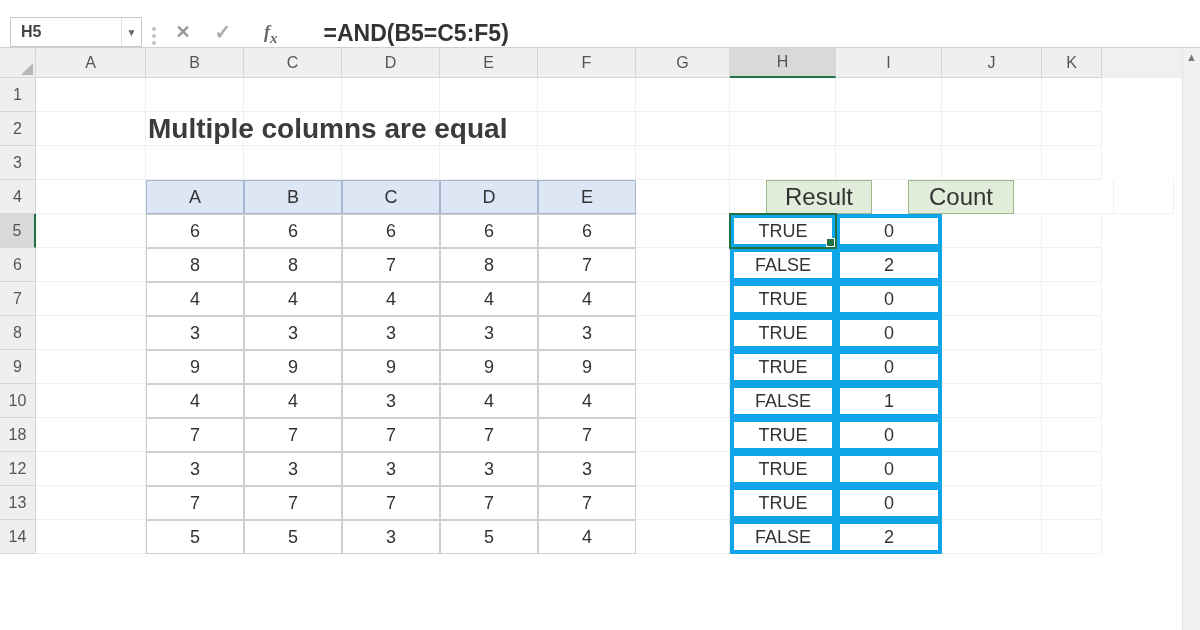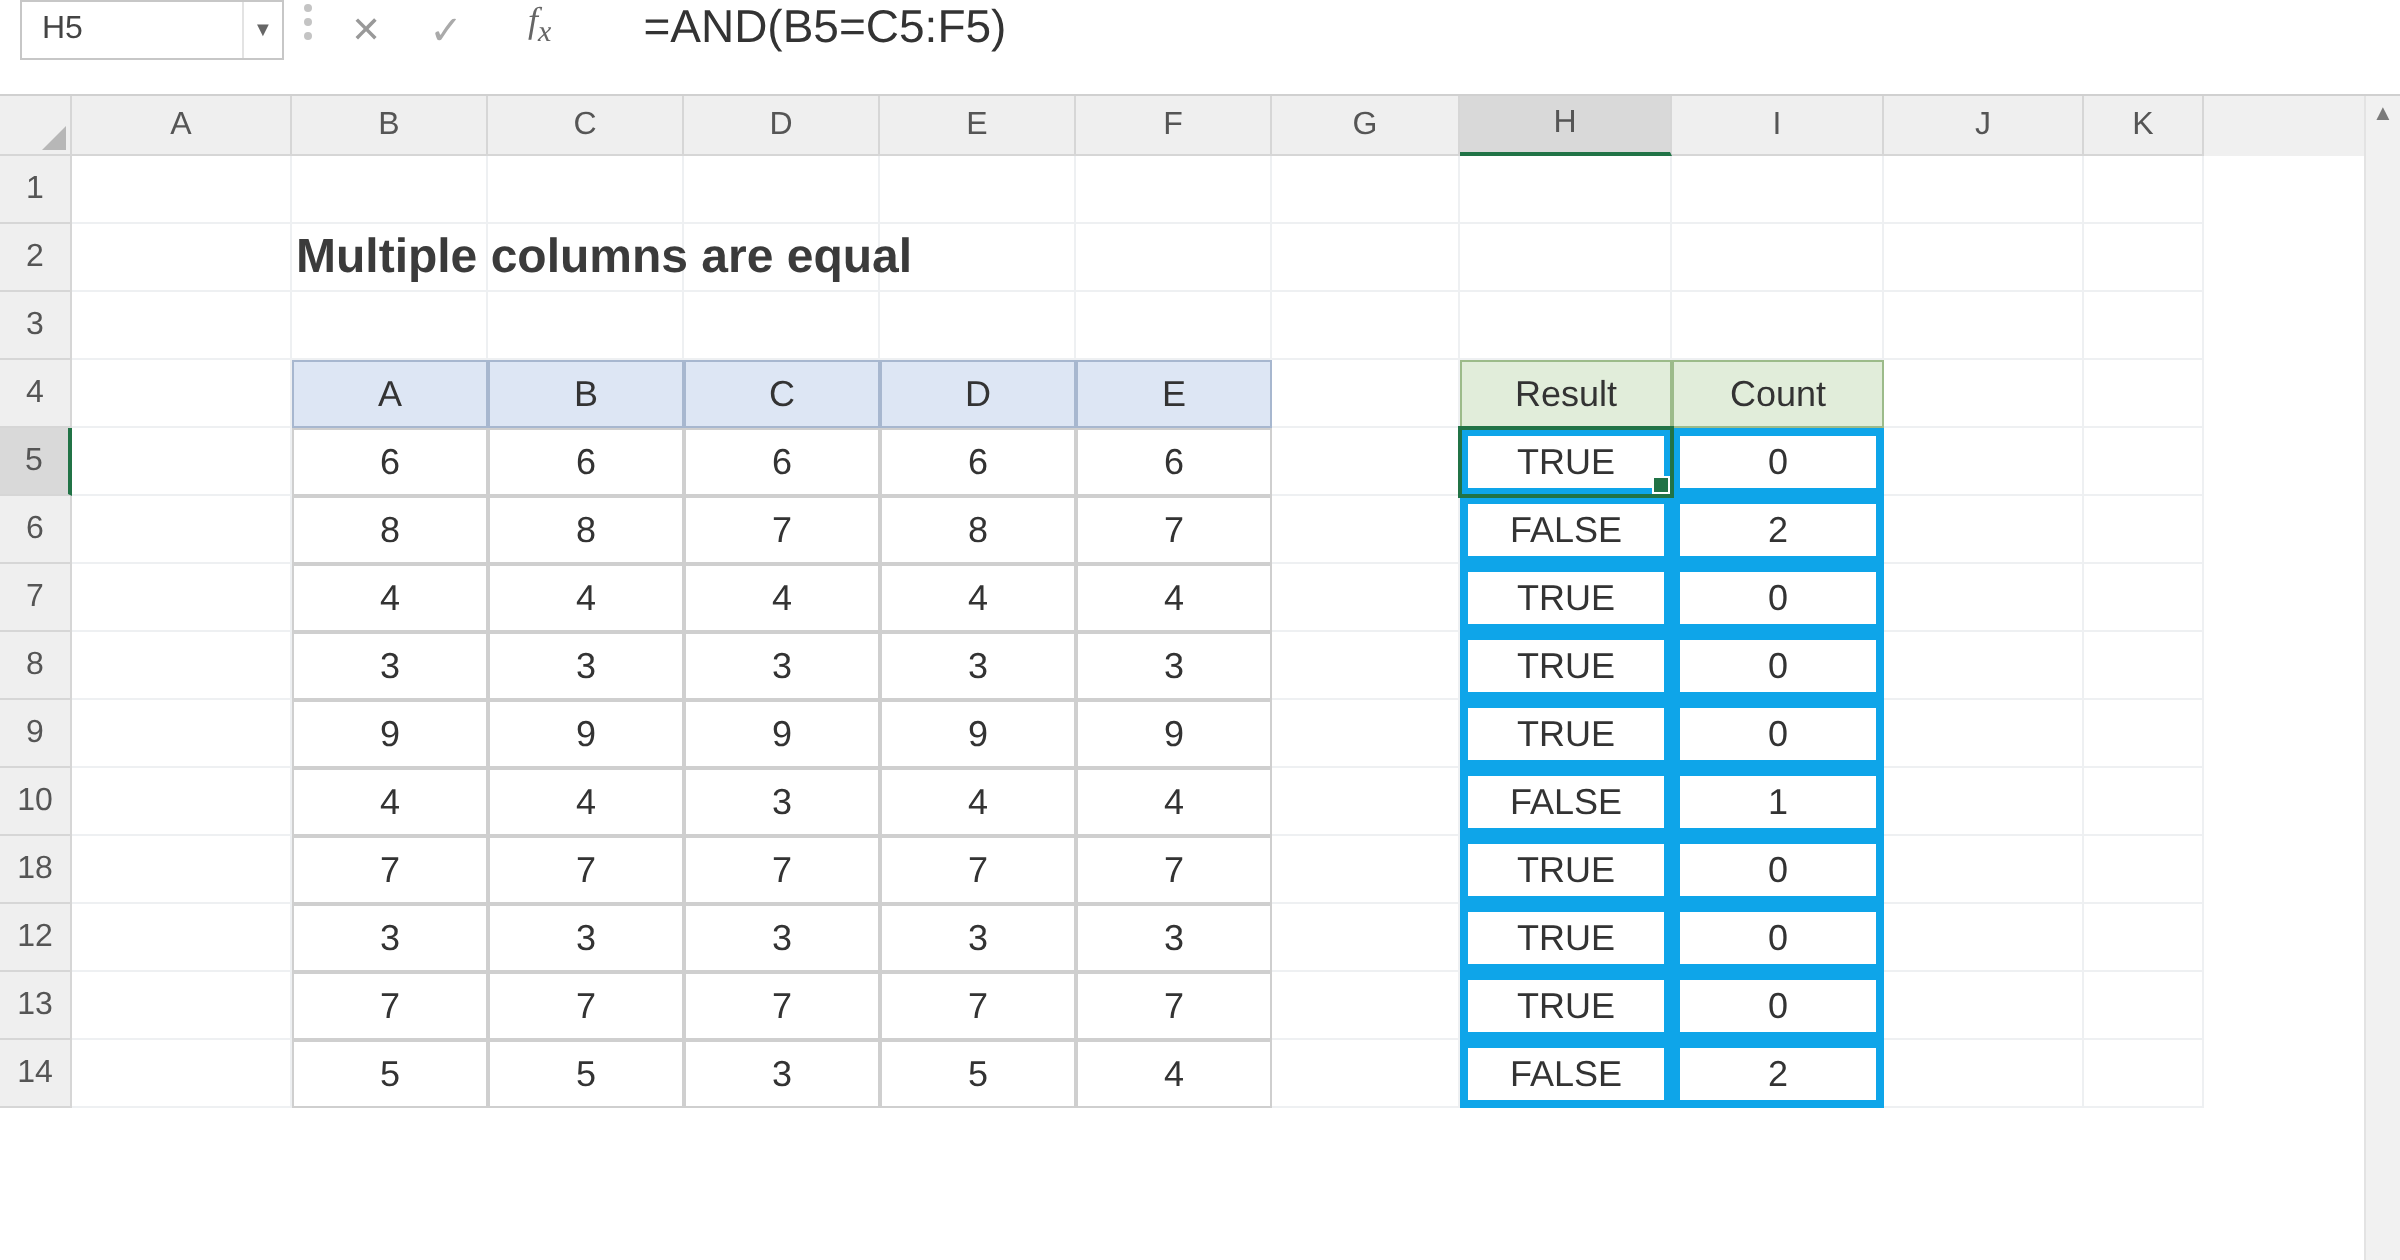--- a/index.html
+++ b/index.html
@@ -11,24 +11,25 @@
     background: #fff;
     color: #222;
     overflow: hidden;
   }
 
   
   .formula-bar {
     height: 48px;
     border-bottom: 1px solid #d0d0d0;
     display: flex;
-    align-items: flex-start;
-    padding: 0 10px 16px 10px;
+    align-items: flex-end;
+    padding: 0 10px 0 10px;
     gap: 10px;
     background: #fff;
+    font-weight: bold;
   }
   .name-box-wrap {
     display: flex;
     align-items: center;
     border: 1px solid #c7c7c7;
     height: 30px;
     background: #fff;
   }
   .name-box {
     width: 110px;
@@ -144,21 +145,21 @@
   .cG { width: 94px; }
   .cH, .cI { width: 106px; }
   .cJ { width: 100px; }
   .cK { width: 60px; }
 
   
   .title-cell {
     justify-content: flex-start;
     padding-left: 2px;
     font-weight: 600;
-    font-size: 24px;
+    font-size: 28px;
     color: #3b3b3b;
     white-space: nowrap;
     overflow: visible;
     z-index: 3;
   }
 
   
   .data-hdr {
     background: #dde6f4;
     border: 1px solid #a7b7cf;
@@ -166,22 +167,23 @@
     color: #333;
   }
   .data-cell {
     border: 1px solid #cfcfcf;
   }
 
   
   .res-hdr {
     background: #e1edda;
     border: 1px solid #9cbb8a;
-    font-size: 18px;
+    font-size: 24px;
     color: #333;
+    margin-left: 36px;
   }
   .res-cell {
     border: 4px solid #0ea5e9;
   }
 
   
   .active-cell {
     outline: 2px solid #217346;
     outline-offset: -1px;
     z-index: 5;

